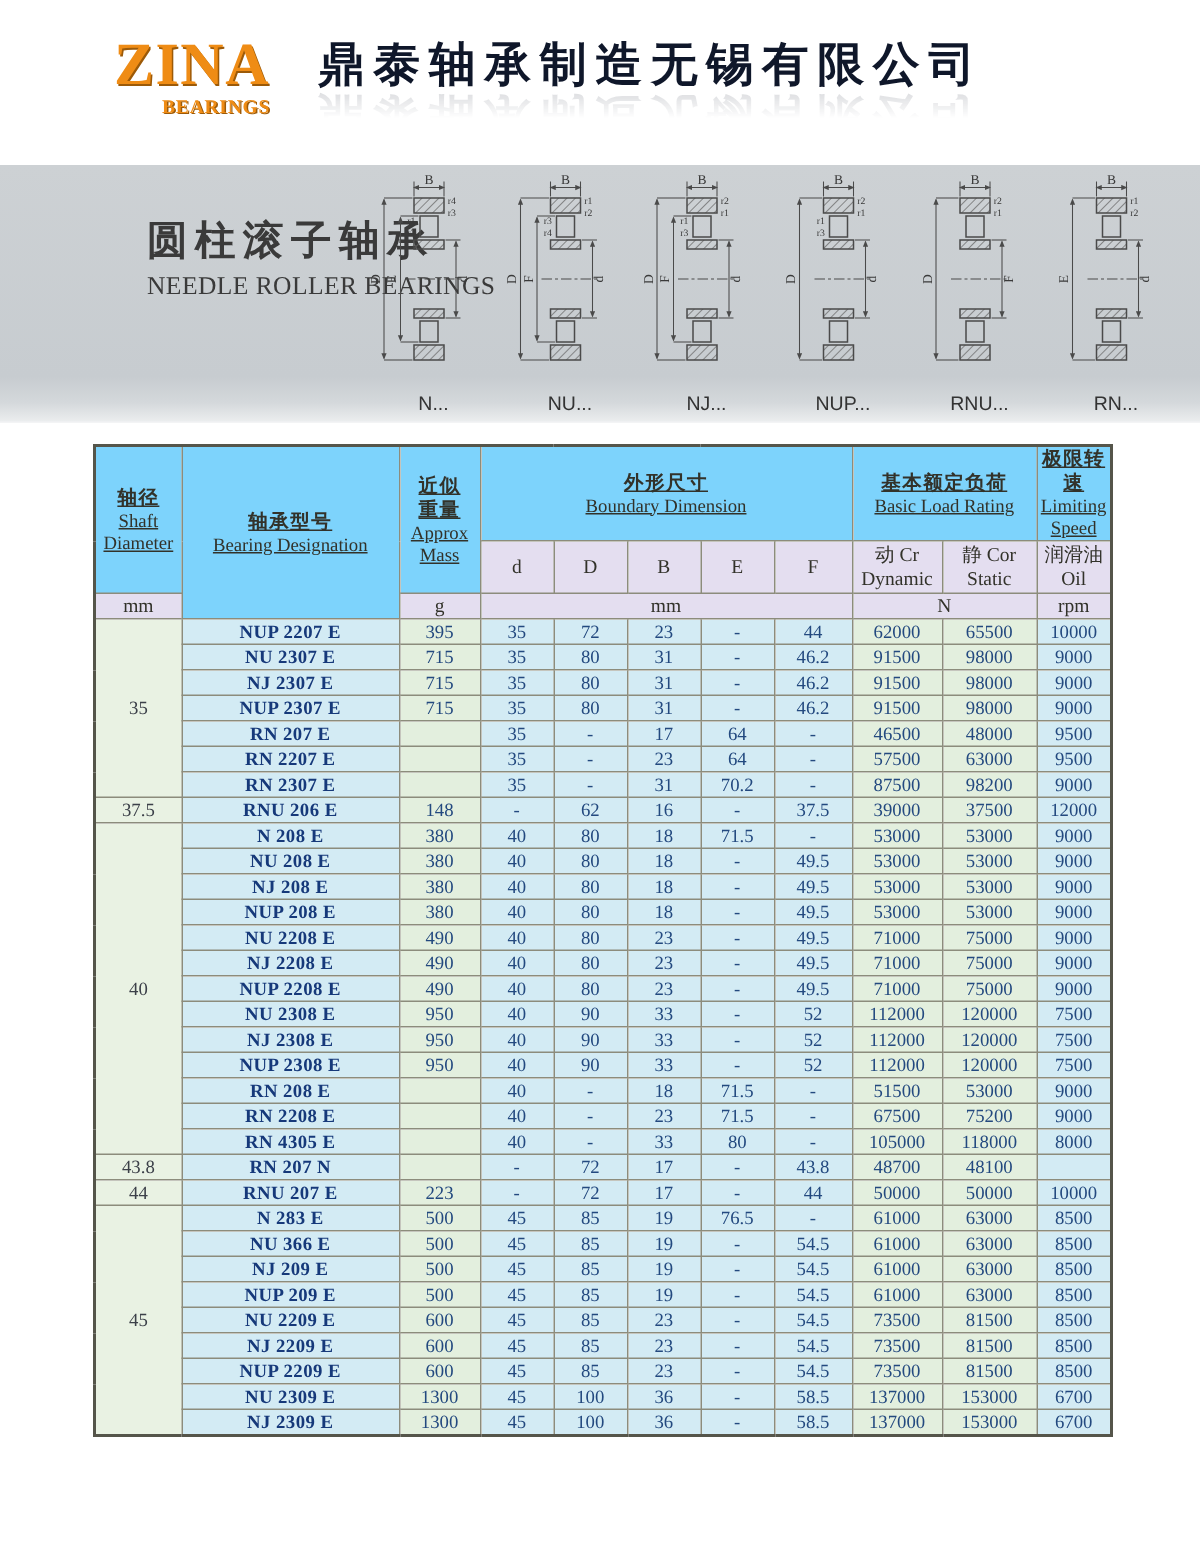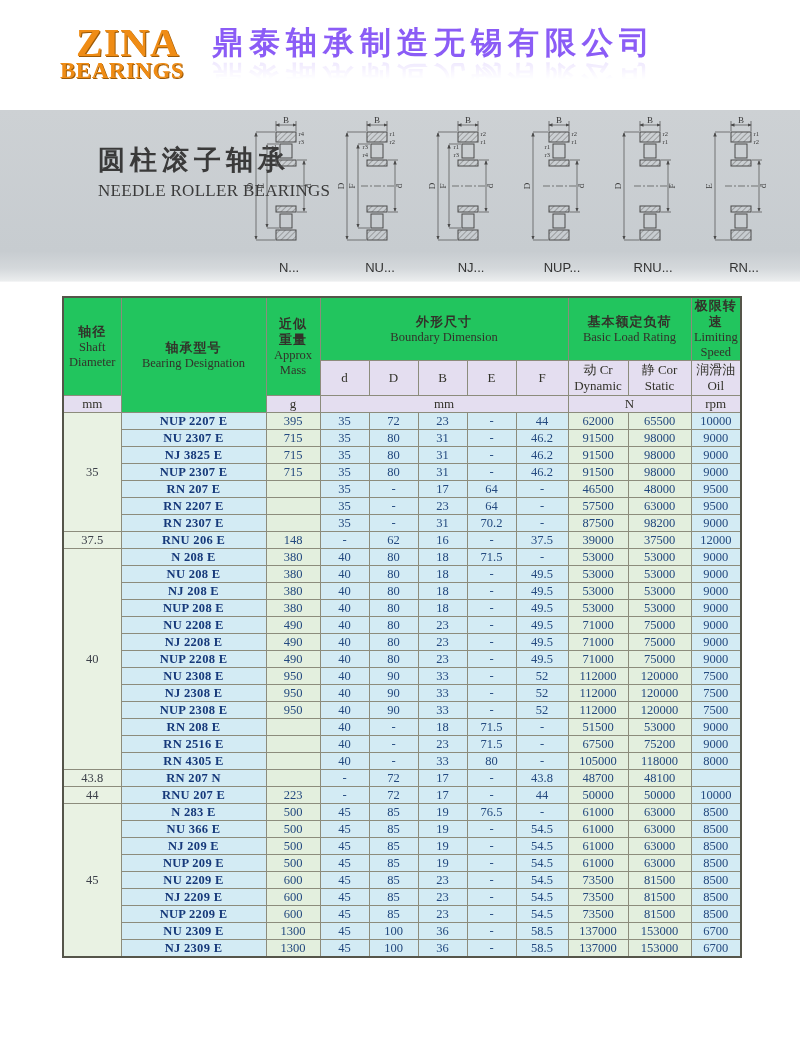--- a/index.html
+++ b/index.html
@@ -4,23 +4,23 @@
 <style>
   html,body{margin:0;padding:0;}
   body{width:800px;height:1044px;background:#ffffff;position:relative;overflow:hidden;
        font-family:"Liberation Serif", serif;}
 
   
   .header{position:absolute;top:0;left:0;width:800px;height:110px;background:#fff;}
   .logo{position:absolute;left:60px;top:24px;width:120px;text-align:right;color:#ef8c15;}
   .logo-zina{font-size:40px;font-weight:bold;line-height:38px;letter-spacing:1px;
              text-shadow:1px 1px 0 #9c5a08;}
-  .logo-bearings{font-size:23px;font-weight:bold;line-height:18px;letter-spacing:0.5px;
+  .logo-bearings{font-size:13px;font-weight:bold;line-height:18px;letter-spacing:0.5px;
              text-shadow:1px 1px 0 #9c5a08;}
-  .company{position:absolute;left:212px;top:22px;font-size:31px;font-weight:bold;color:#8b5cf6;
+  .company{position:absolute;left:212px;top:22px;font-size:31px;font-weight:bold;color:#0f172a;
            letter-spacing:6px;white-space:nowrap;}
   .company-reflection{top:56px;transform:scaleY(-1);opacity:0.17;
            -webkit-mask-image:linear-gradient(to top,#000 5%,transparent 55%);
            mask-image:linear-gradient(to top,#000 5%,transparent 55%);}
 
   
   .banner{position:absolute;top:110px;left:0;width:800px;height:172px;
           background:linear-gradient(180deg,#cdd1d4 0%,#c7ccd0 82%,#d4d8db 92%,#edeff0 100%);
           box-shadow:inset 0 -1px 0 #f3f4f5;}
   .banner-title{position:absolute;left:98px;top:32px;color:#3a3a3a;}
@@ -33,21 +33,21 @@
   
   table.catalog{position:absolute;left:62px;top:296px;border-collapse:collapse;table-layout:fixed;
                 border:2px solid #55554a;}
   .catalog th,.catalog td{border:1px solid #8c8c7c;text-align:center;vertical-align:middle;
                 padding:0;overflow:hidden;}
   .catalog thead tr.h1{height:61px;}
   .catalog thead tr.h2{height:35px;}
   .catalog thead tr.h3{height:17px;}
   .catalog tbody tr{height:17px;}
   .catalog thead th{font-weight:normal;color:#32322a;}
-  .bg-cream{background:#22c55e;}
+  .bg-cream{background:#7dd3fc;text-decoration:underline;}
   .bg-purple{background:#e4def0;}
   .h-zh{font-size:13px;font-weight:bold;letter-spacing:1px;line-height:16px;}
   .h-en{font-size:12.5px;line-height:15px;}
   .h-sub{font-size:13px;line-height:16px;}
   .catalog tbody td{font-size:12.5px;line-height:1;color:#23497f;background:#d3ebf4;}
   .catalog td.designation{font-weight:bold;color:#16397a;letter-spacing:0.3px;margin-left:28px;}
   .catalog td.shaft{background:#e9f2e3;color:#3c4049;}
   .catalog td.mass,.catalog td.dynamic,.catalog td.static{background:#e3efde;}
   .catalog tbody tr.group-start td{border-top:1.6px solid #6d6d5e;}
   .catalog tbody tr:last-child td{border-bottom:2px solid #55554a;}
@@ -407,21 +407,21 @@
         <td class="dim dim-d">35</td>
         <td class="dim dim-D">80</td>
         <td class="dim dim-B">31</td>
         <td class="dim dim-E">-</td>
         <td class="dim dim-F">46.2</td>
         <td class="dynamic">91500</td>
         <td class="static">98000</td>
         <td class="oil">9000</td>
       </tr>
       <tr>
-        <td class="designation">NJ 3825 E</td>
+        <td class="designation">NJ 2307 E</td>
         <td class="mass">715</td>
         <td class="dim dim-d">35</td>
         <td class="dim dim-D">80</td>
         <td class="dim dim-B">31</td>
         <td class="dim dim-E">-</td>
         <td class="dim dim-F">46.2</td>
         <td class="dynamic">91500</td>
         <td class="static">98000</td>
         <td class="oil">9000</td>
       </tr>
@@ -613,21 +613,21 @@
         <td class="dim dim-d">40</td>
         <td class="dim dim-D">-</td>
         <td class="dim dim-B">18</td>
         <td class="dim dim-E">71.5</td>
         <td class="dim dim-F">-</td>
         <td class="dynamic">51500</td>
         <td class="static">53000</td>
         <td class="oil">9000</td>
       </tr>
       <tr>
-        <td class="designation">RN 2516 E</td>
+        <td class="designation">RN 2208 E</td>
         <td class="mass"></td>
         <td class="dim dim-d">40</td>
         <td class="dim dim-D">-</td>
         <td class="dim dim-B">23</td>
         <td class="dim dim-E">71.5</td>
         <td class="dim dim-F">-</td>
         <td class="dynamic">67500</td>
         <td class="static">75200</td>
         <td class="oil">9000</td>
       </tr>

